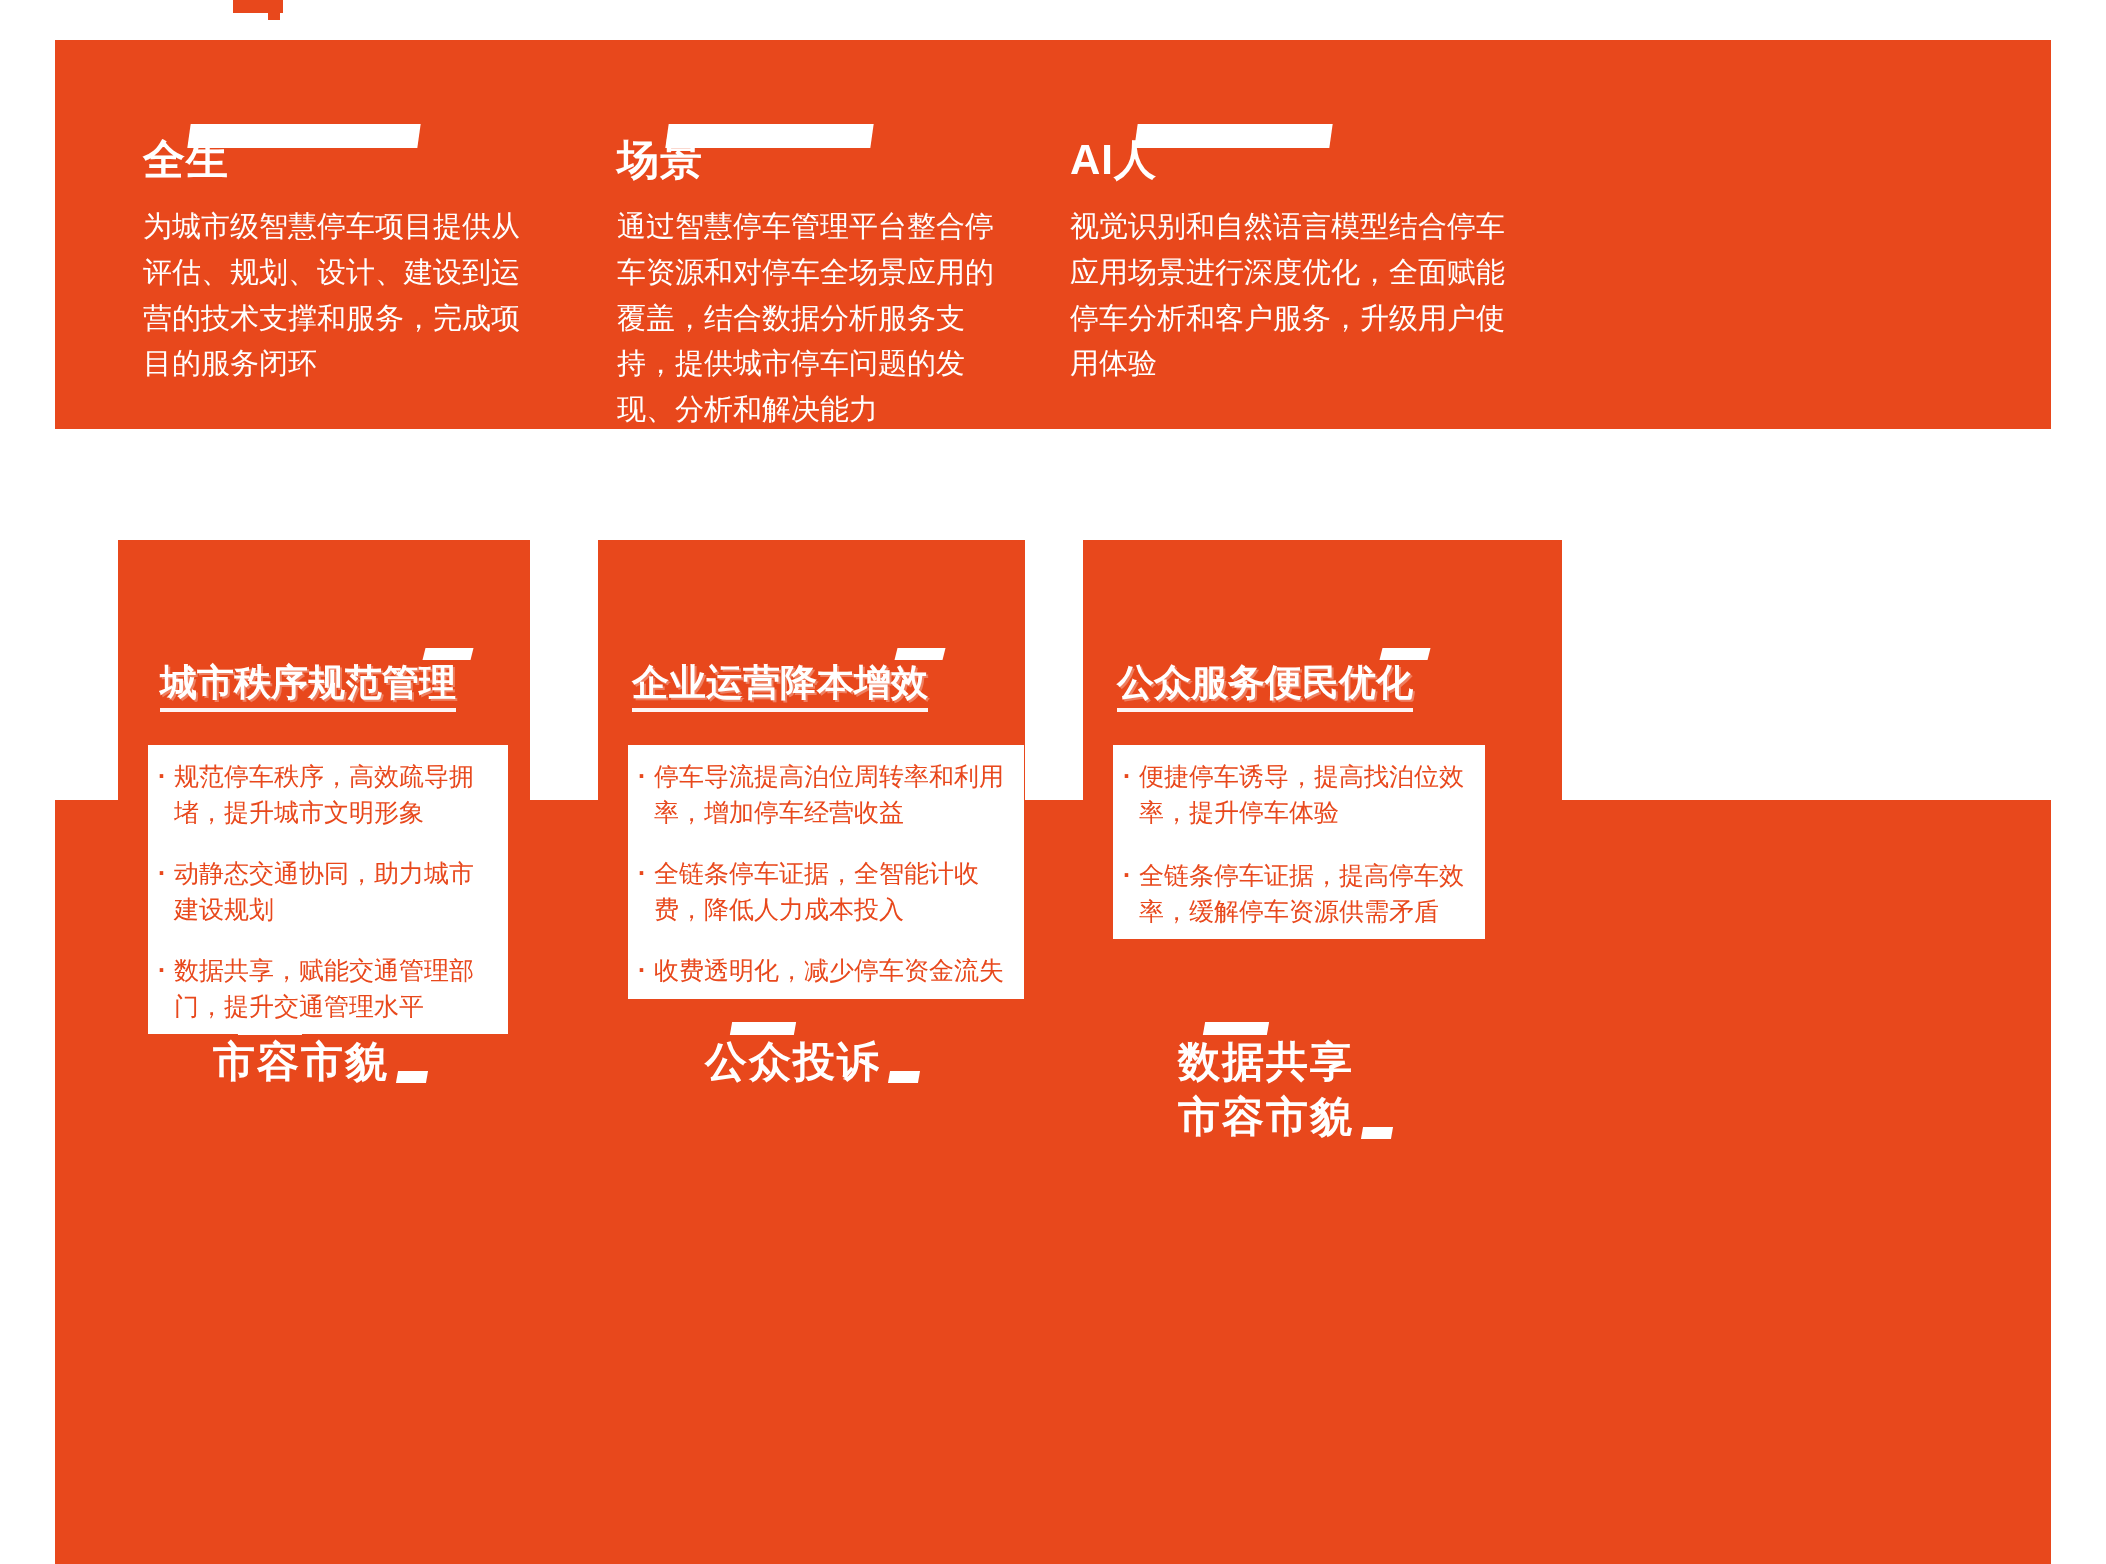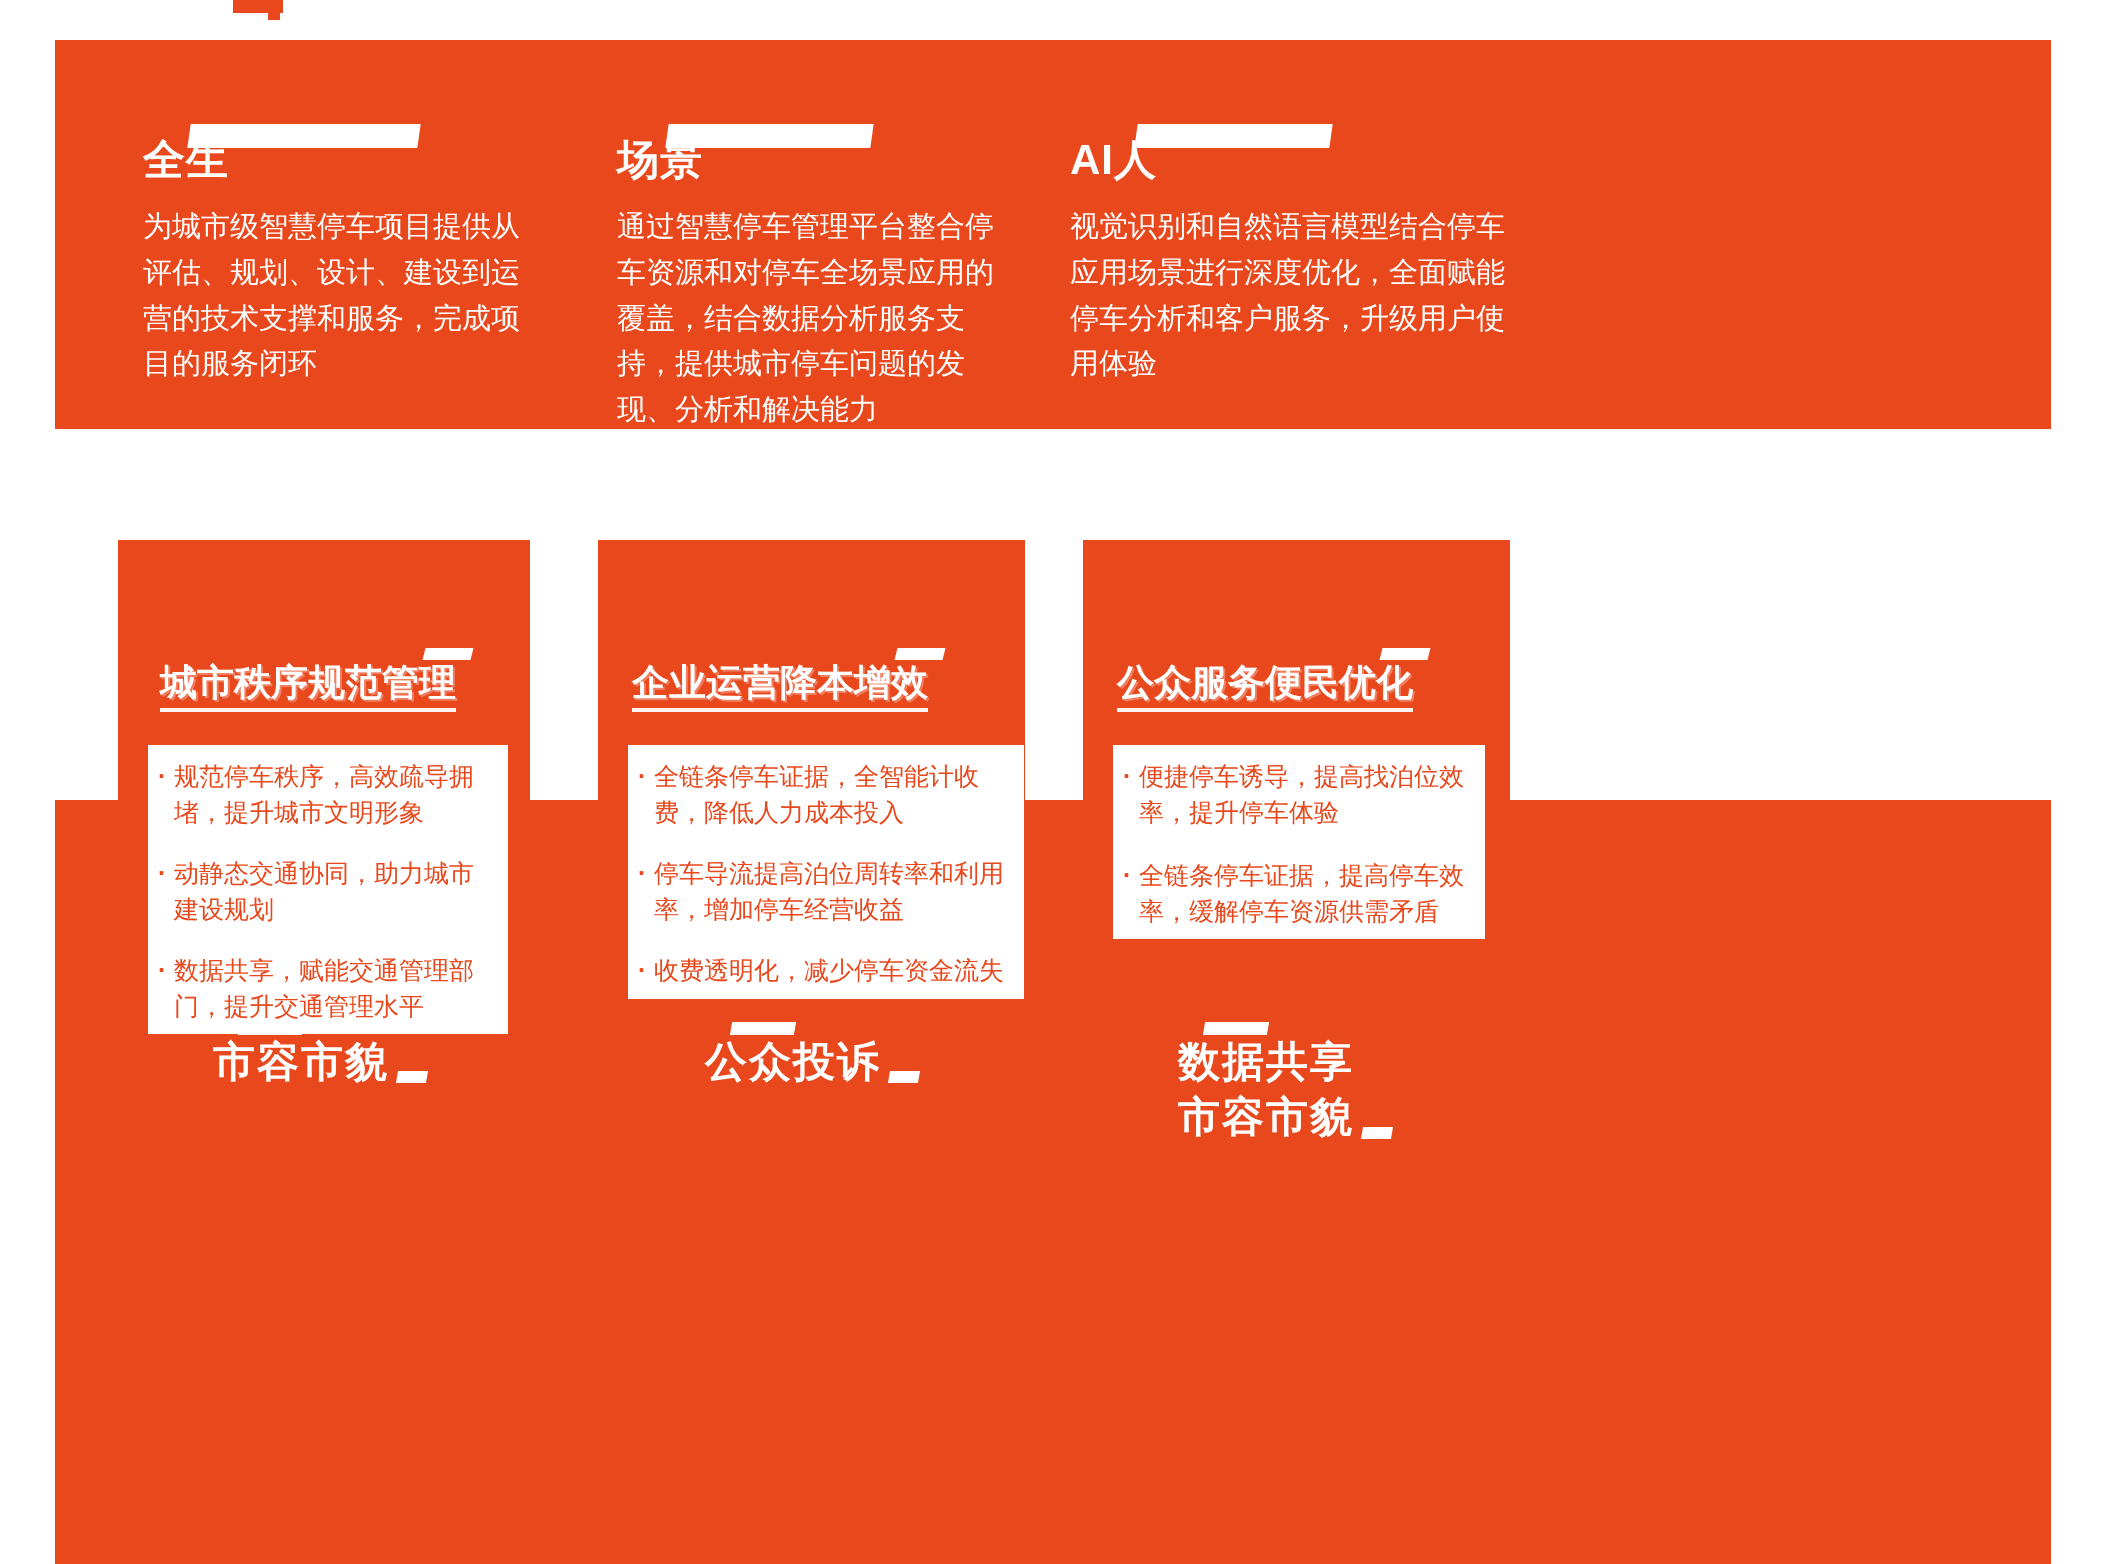--- a/index.html
+++ b/index.html
@@ -53,21 +53,21 @@
     position: absolute;
     left: 55px; top: 800px;
     width: 1996px; height: 764px;
     background: var(--accent);
   }
 
   
   .card { position: absolute; top: 540px; background: var(--accent); }
   .card-1 { left: 118px;  width: 412px; height: 262px; }
   .card-2 { left: 598px;  width: 427px; height: 262px; }
-  .card-3 { left: 1083px; width: 427px; height: 262px; }
+  .card-3 { left: 1083px; width: 479px; height: 262px; }
 
   .card-title {
     position: absolute;
     margin: 0;
     color: var(--on-accent);
     font-size: 37px;
     font-weight: bold;
     border-bottom: 4px solid rgba(255,255,255,0.95);
     text-shadow: 2px 2px 0 rgba(255,255,255,0.30);
     white-space: nowrap;
@@ -191,22 +191,22 @@
     <div class="card-footer">
       <div class="footer-line">市容市貌</div>
     </div>
   </div>
 
   <div class="card card-2">
     <h3 class="card-title">
       <span>企业运营降本增效</span>
     </h3>
     <div class="white-box">
+      <div class="bullet">停车导流提高泊位周转率和利用率，增加停车经营收益</div>
       <div class="bullet">全链条停车证据，全智能计收费，降低人力成本投入</div>
-      <div class="bullet">停车导流提高泊位周转率和利用率，增加停车经营收益</div>
       <div class="bullet">收费透明化，减少停车资金流失</div>
     </div>
     <div class="card-footer">
       <div class="footer-line">公众投诉</div>
     </div>
   </div>
 
   <div class="card card-3">
     <h3 class="card-title">
       <span>公众服务便民优化</span>

